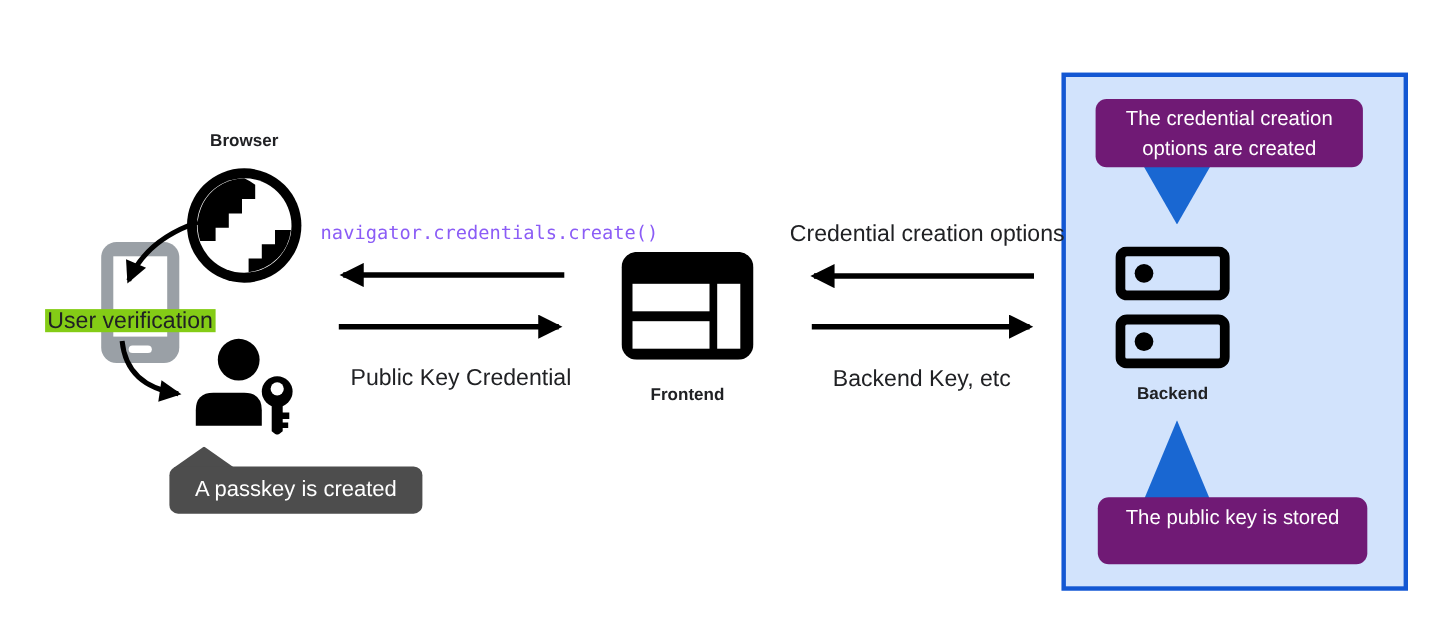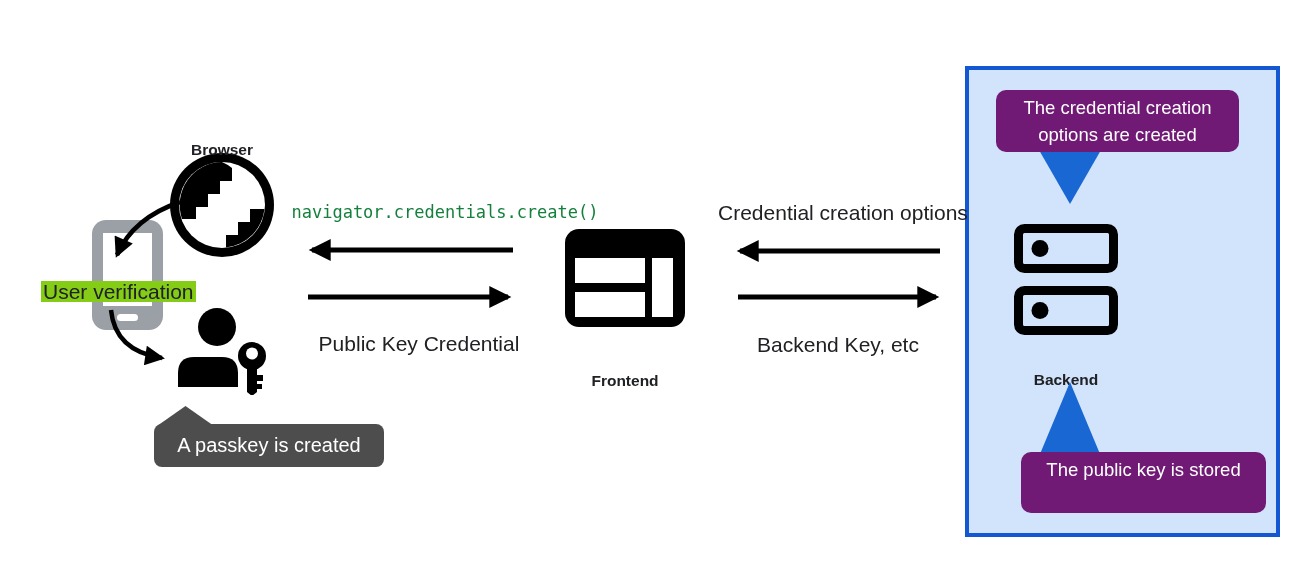--- a/index.html
+++ b/index.html
@@ -9,42 +9,42 @@
   }
   .abs{position:absolute;}
   
   .panel{
     left:965px;top:66px;width:315px;height:471px;box-sizing:border-box;
     background:#d2e3fc;border:4px solid #1357d3;
   }
   
   .lbl{white-space:nowrap;font-size:21px;line-height:19px;}
   .lbl.center{text-align:center;}
-  .node-lbl{font-size:15.5px;font-weight:700;text-align:center;white-space:nowrap;margin-top:21px;}
-  .mono{font-family:"DejaVu Sans Mono",monospace;font-size:17px;color:#15803d;}
+  .node-lbl{font-size:15.5px;font-weight:700;text-align:center;white-space:nowrap;}
+  .mono{font-family:"DejaVu Sans Mono",monospace;font-size:17px;color:#8b5cf6;}
   .uv{background:#84cc16;padding:1px 2px;}
   
   .tooltip{
     left:117px;top:424px;width:230px;height:43px;border-radius:8px;
     background:#4d4d4d;color:#ffffff;font-size:20px;line-height:43px;text-align:center;margin-left:37px;
   }
   .tooltip-tail{
     left:157px;top:406px;width:57px;height:20px;background:#4d4d4d;
     clip-path:polygon(50% 0,0 100%,100% 100%);
   }
   .bubble{
     background:#701a75;color:#ffffff;border-radius:10px;text-align:center;
     font-size:18.5px;line-height:27px;box-sizing:border-box;
   }
   .bubble1{left:996px;top:90px;width:243px;height:62px;padding-top:4px;}
   .bubble1-tail{
     left:1039px;top:150px;width:62px;height:54px;background:#1967d2;
     clip-path:polygon(0 0,100% 0,50% 100%);
   }
-  .bubble2{left:998px;top:452px;width:245px;height:61px;padding:4px 24px 0;margin-left:23px;}
+  .bubble2{left:998px;top:452px;width:245px;height:61px;padding:4px 24px 0;}
   .bubble2-tail{
     left:1040px;top:382px;width:60px;height:72px;background:#1967d2;
     clip-path:polygon(50% 0,0 100%,100% 100%);
   }
   
   .phone{left:92px;top:220px;width:71px;height:110px;background:#9aa0a6;border-radius:14px;}
   .phone-screen{left:11px;top:13px;width:49px;height:73px;background:#ffffff;}
   .phone-slot{left:25px;top:94px;width:21px;height:7px;background:#ffffff;border-radius:3.5px;}
   svg{display:block;}
 </style>

